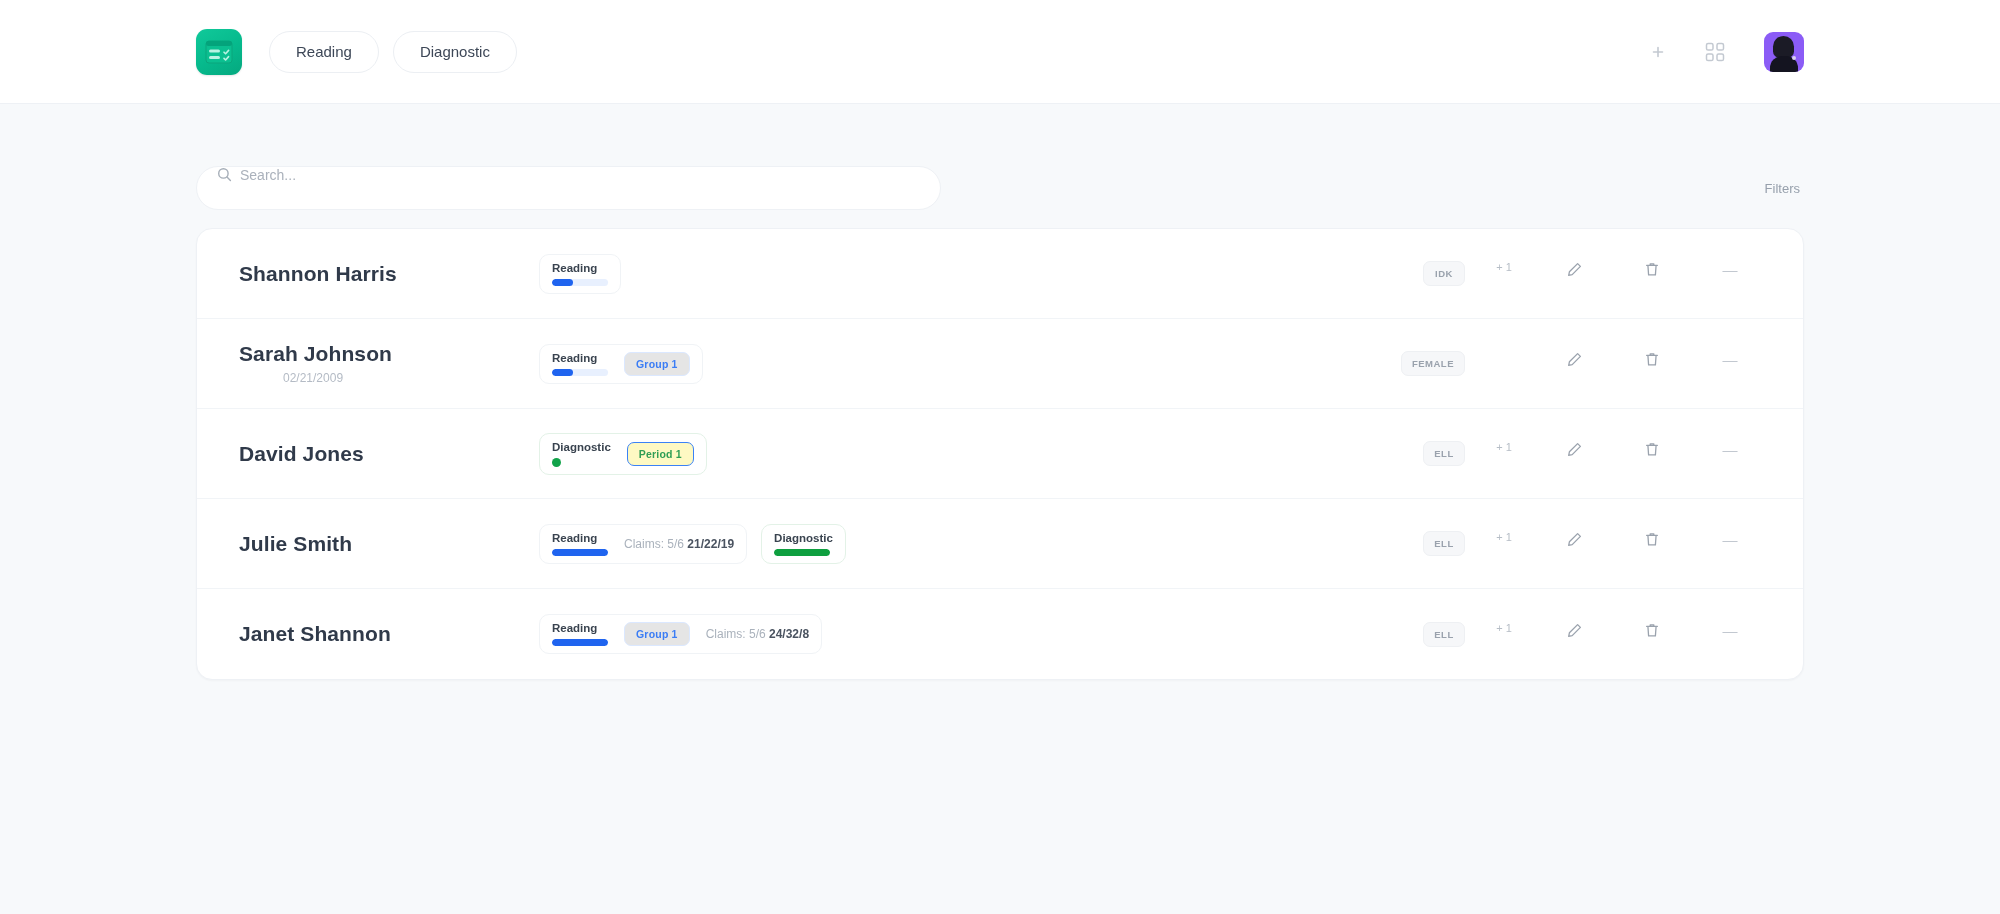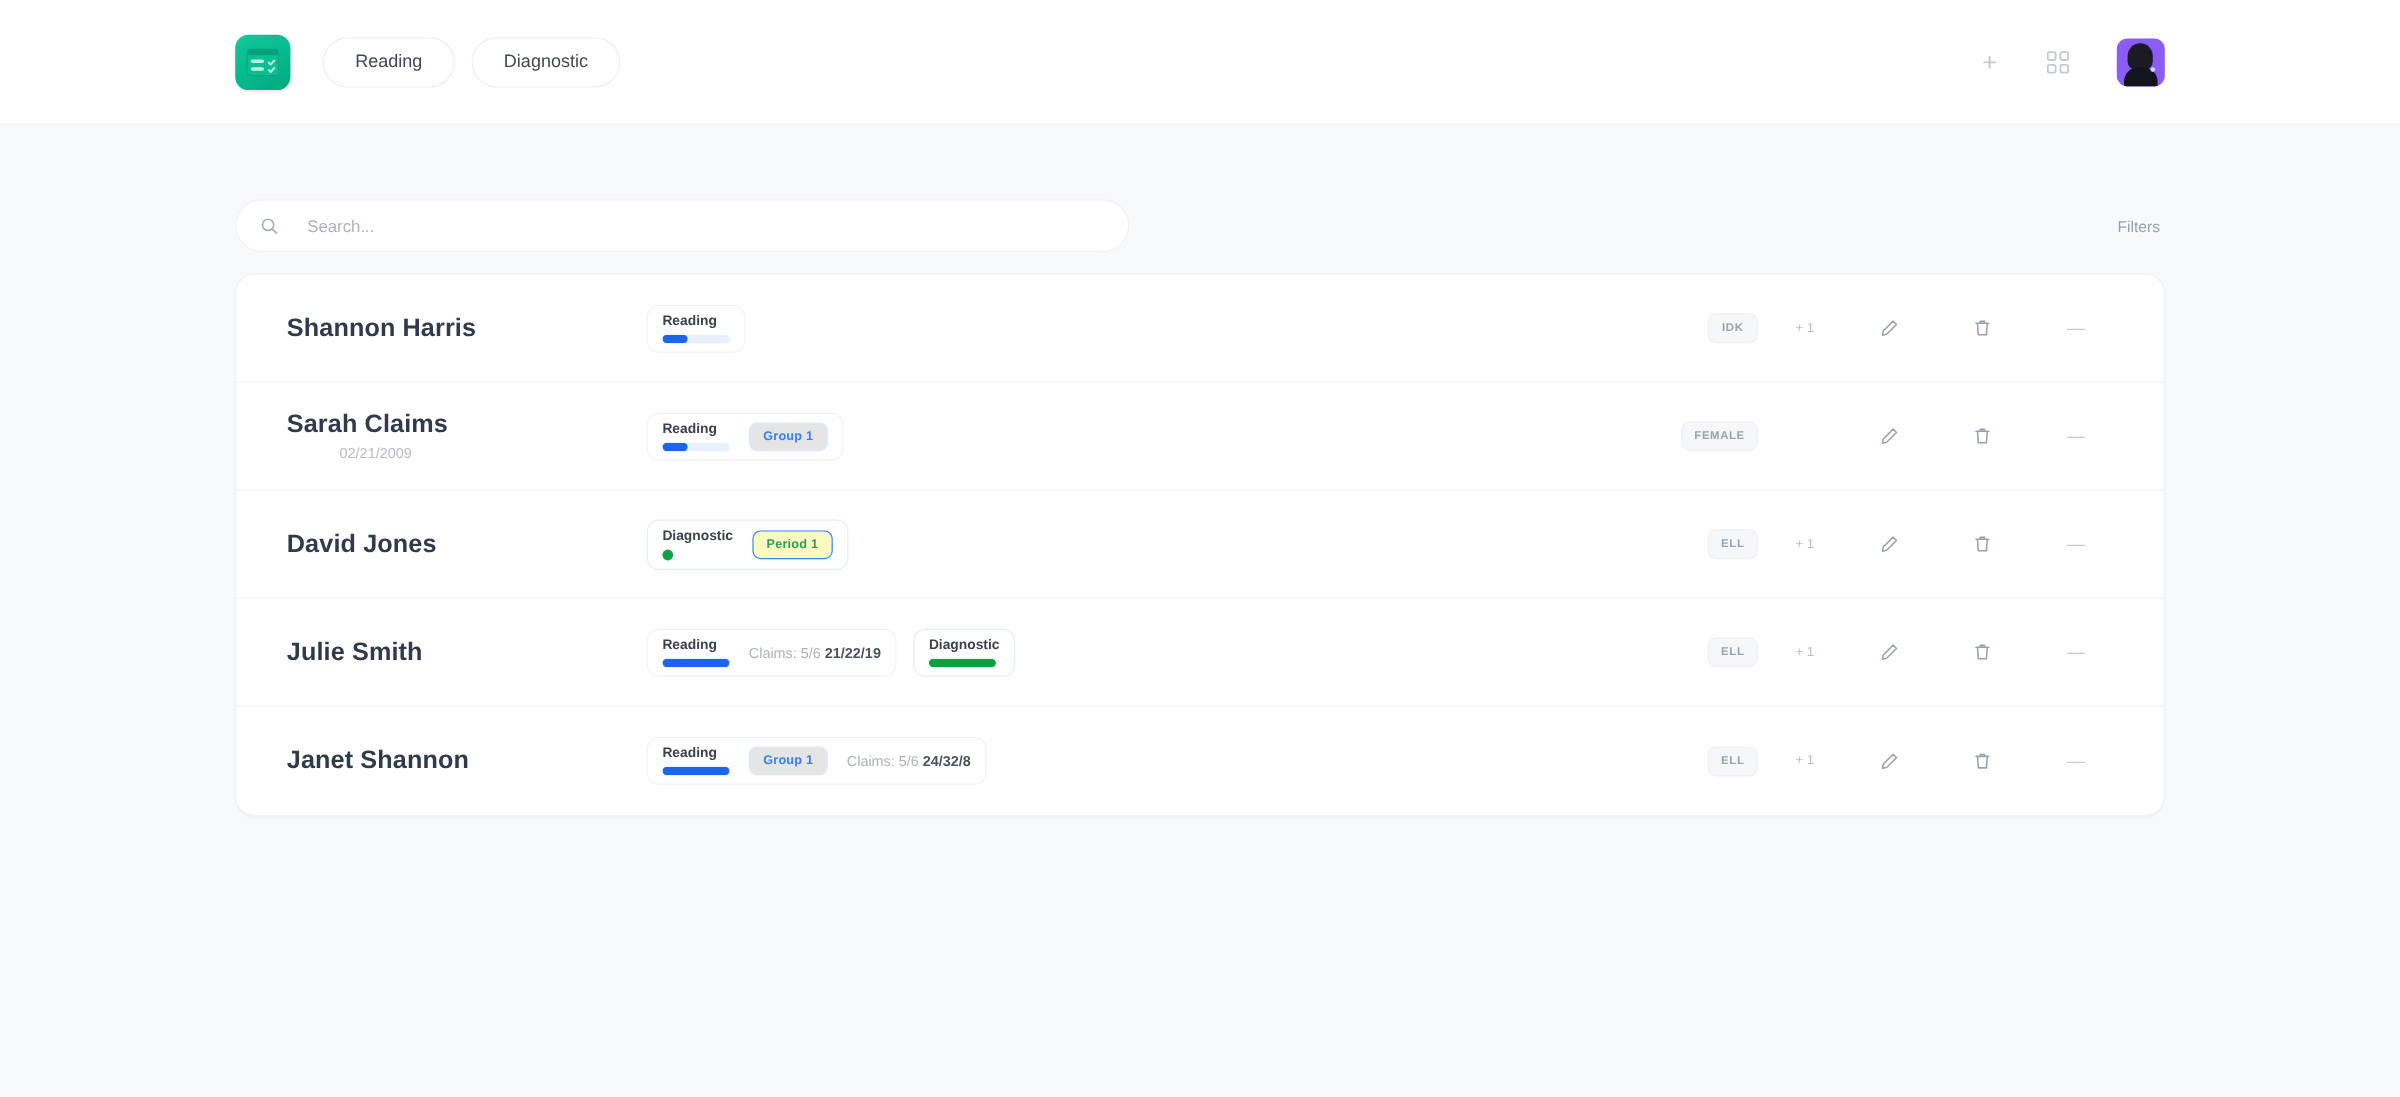--- a/index.html
+++ b/index.html
@@ -96,23 +96,23 @@
     padding-top: 62px;
     padding-bottom: 18px;
   }
   .search-box {
     width: 745px;
     height: 44px;
     background: #ffffff;
     border: 1px solid #eef1f5;
     border-radius: 22px;
     display: flex;
-    align-items: center;
+    align-items: flex-start;
     padding: 0 20px;
-    gap: 24px;
+    gap: 8px;
   }
   .search-box .mag { color: #9aa2ad; display:flex; }
   .search-input {
     border: none;
     outline: none;
     background: transparent;
     font-size: 14px;
     color: #3d4757;
     width: 100%;
     font-family: "Liberation Sans", sans-serif;
@@ -211,21 +211,21 @@
   .claims-text {
     font-size: 12px;
     color: #aab2bc;
     white-space: nowrap;
   }
   .claims-text b { color: #4a5360; font-weight: 700; }
 
   
   .cell-actions {
     display: flex;
-    align-items: center;
+    align-items: flex-start;
     flex: 0 0 auto;
     gap: 16px;
   }
   .status-chip {
     background: #f6f7f9;
     border: 1px solid #eef0f3;
     border-radius: 7px;
     font-size: 9.5px;
     font-weight: 700;
     color: #9aa2ad;
@@ -349,21 +349,21 @@
           <svg width="16" height="17" viewBox="0 0 16 17" fill="none">
             <path d="M2.6 4.3h10.8M6.2 4.3V2.8h3.6v1.5M3.9 4.3l.7 9.6h6.8l.7-9.6" stroke="#9aa2ad" stroke-width="1.3" stroke-linecap="round" stroke-linejoin="round"></path>
           </svg>
         </div>
         <div class="act-icon dash">—</div>
       </div>
     </div>
 
     <div class="row">
       <div class="cell-name">
-        <div class="name-main">Sarah Claims</div>
+        <div class="name-main">Sarah Johnson</div>
         <div class="name-sub">02/21/2009</div>
       </div>
       <div class="cell-assess">
         <div class="assess-group">
           <div class="assess-item">
             <div class="assess-label">Reading</div>
             <div class="bar-track">
               <div class="bar-fill" style="width:38%"></div>
             </div>
           </div>

